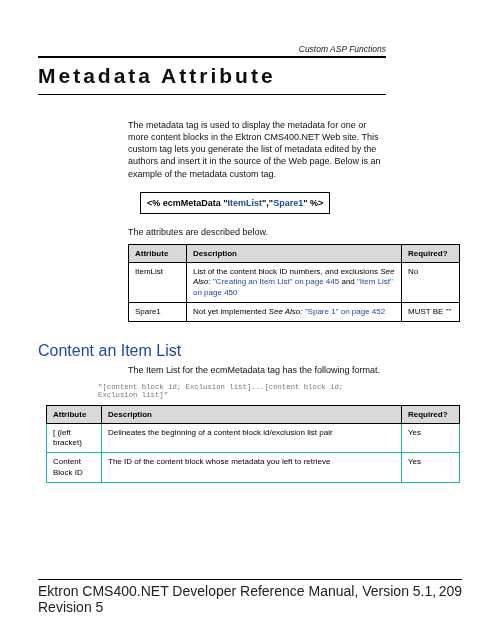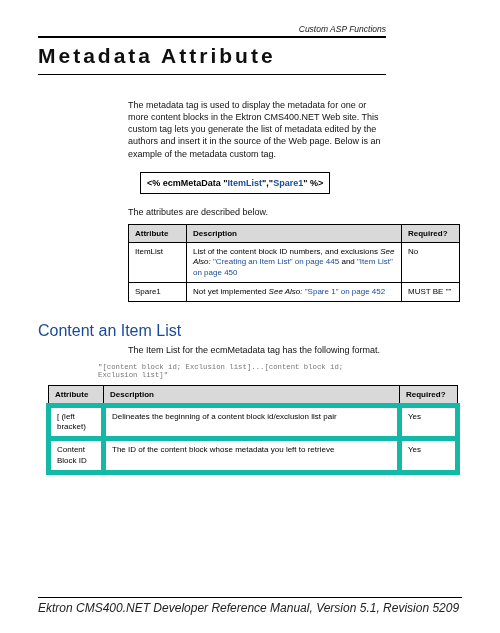--- a/index.html
+++ b/index.html
@@ -10,20 +10,21 @@
     font-family: Arial, Helvetica, sans-serif;
     width: 500px;
     height: 633px;
     box-sizing: border-box;
     position: relative;
   }
   .page {
     padding: 24px 38px 18px 38px;
     box-sizing: border-box;
     width: 424px;
+    margin-top: 20px;
   }
   .running-head {
     text-align: right;
     font-style: italic;
     font-size: 8.5px;
     color: #222;
     margin-bottom: 2px;
   }
   .rule-thick {
     border: none;
@@ -109,41 +110,40 @@
     margin-left: 8px;
   }
   table.attr2 th {
     background: #d9d9d9;
     border: 1px solid #000;
     text-align: left;
     padding: 4px 6px;
     font-weight: bold;
   }
   table.attr2 td {
-    border: 5px solid #14b8a6;
+    border: 1px solid #14b8a6;
     padding: 4px 6px;
     vertical-align: top;
     line-height: 1.3;
   }
   .footer {
     position: absolute;
     left: 38px;
     right: 38px;
     bottom: 18px;
   }
   .footer-line {
     border: none;
     border-top: 0.6px solid #000;
     margin: 0 0 3px 0;
   }
   .footer-row {
     display: flex;
     justify-content: flex-start;
-    font-size: 12px;
-    font-style: italic;
+    font-size: 14px;
     color: #222;
   }
 </style>
 </head>
 <body>
 
 <div class="page">
   <div class="running-head">Custom ASP Functions</div>
   <hr class="rule-thick">
   <div class="title">Metadata Attribute</div>

